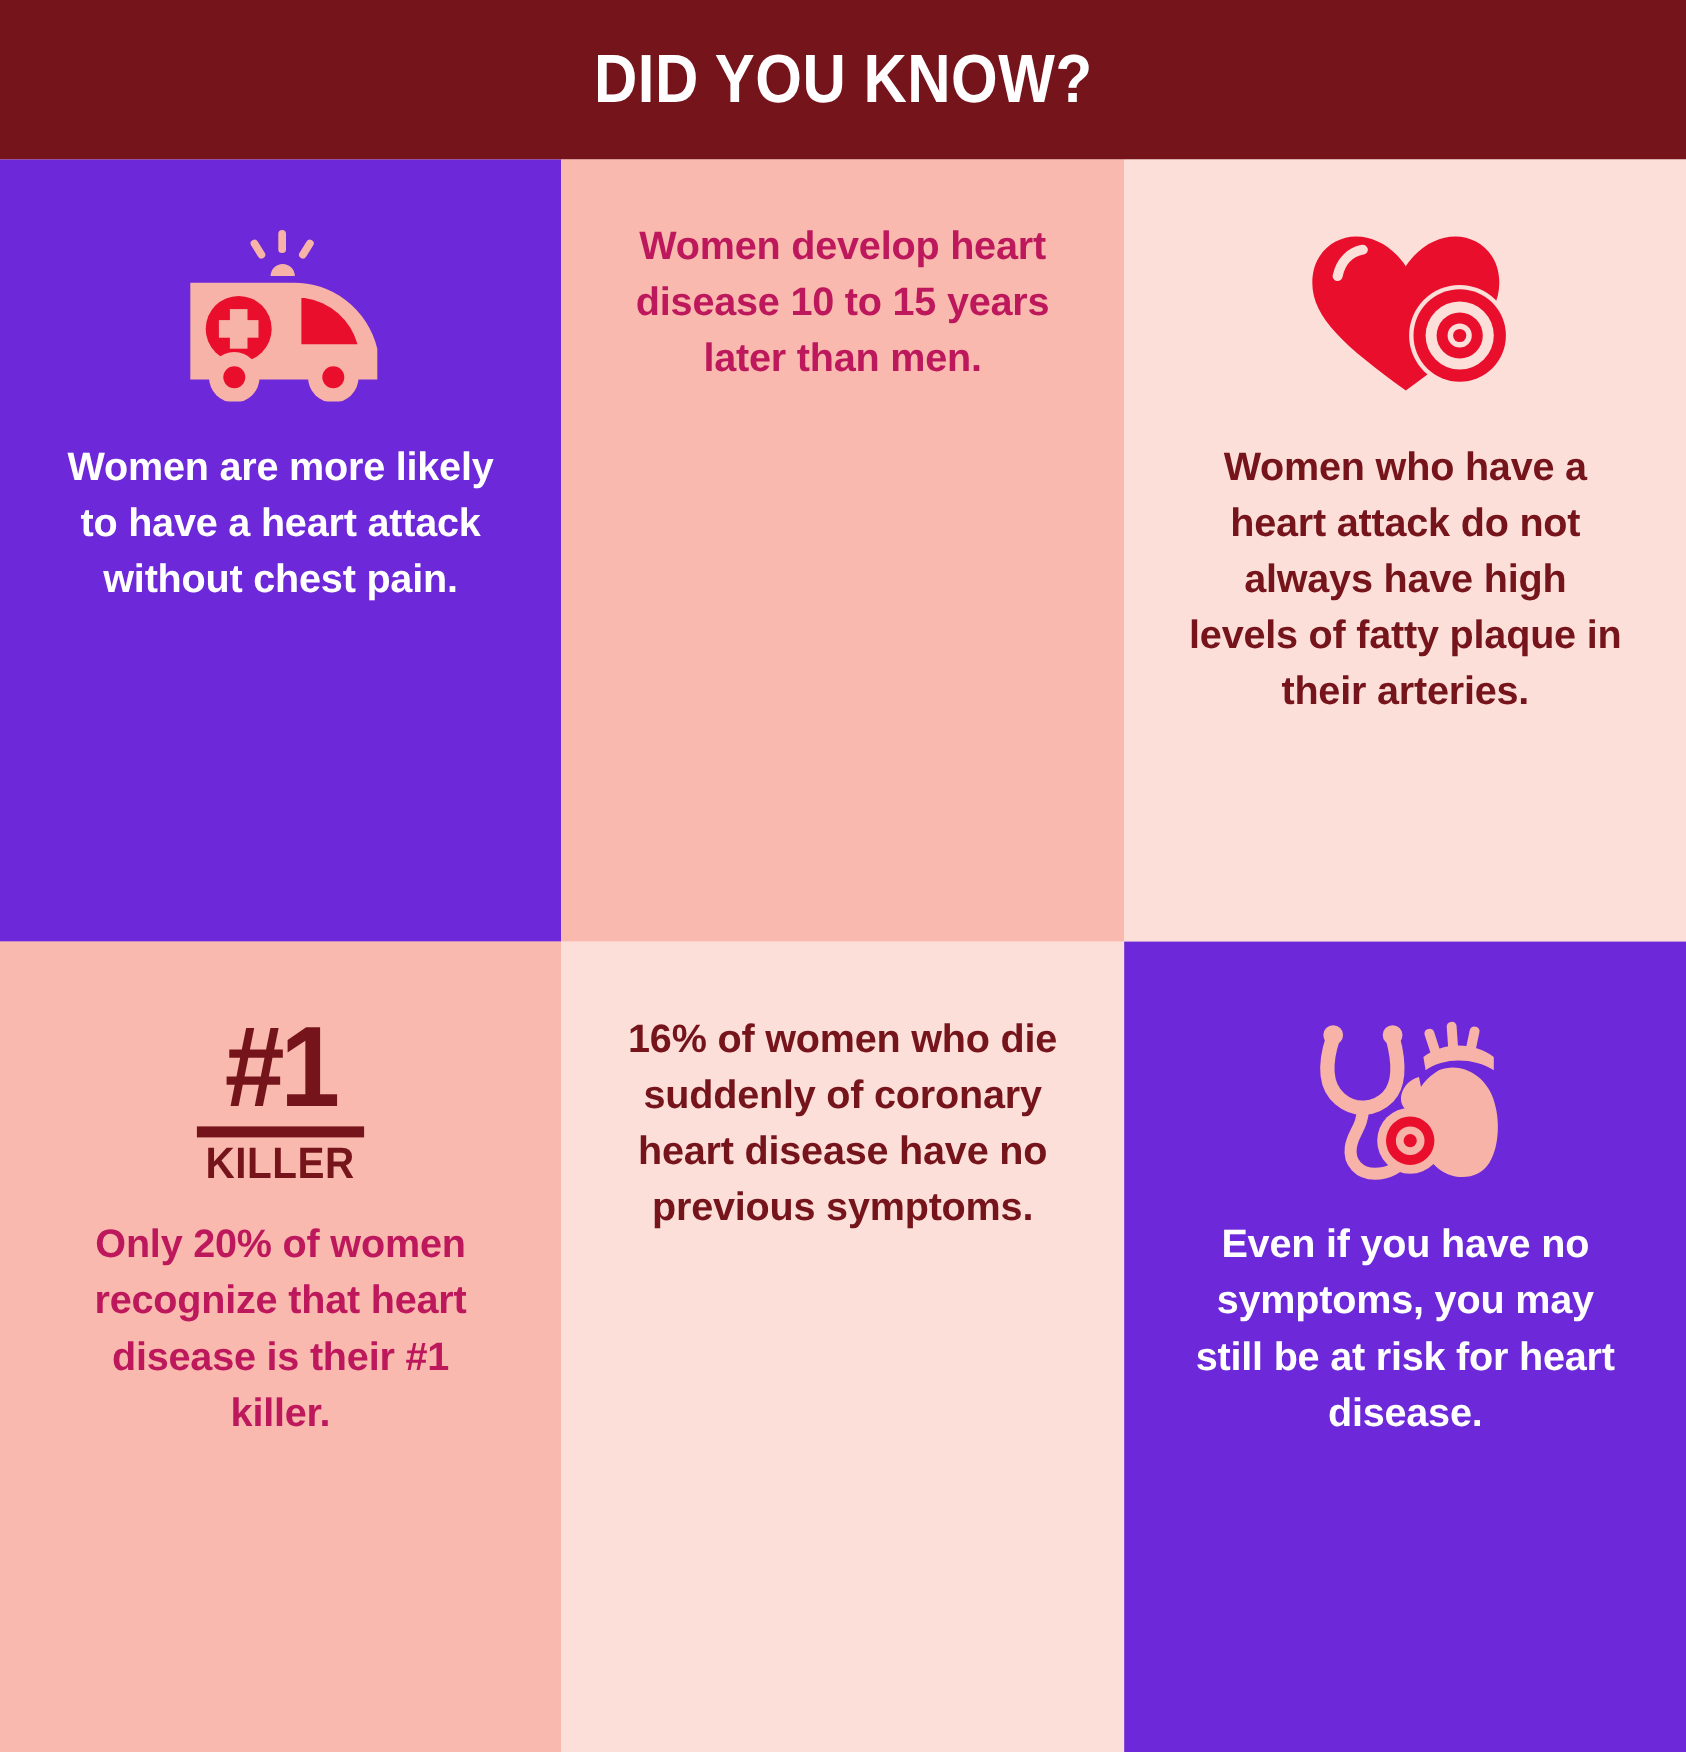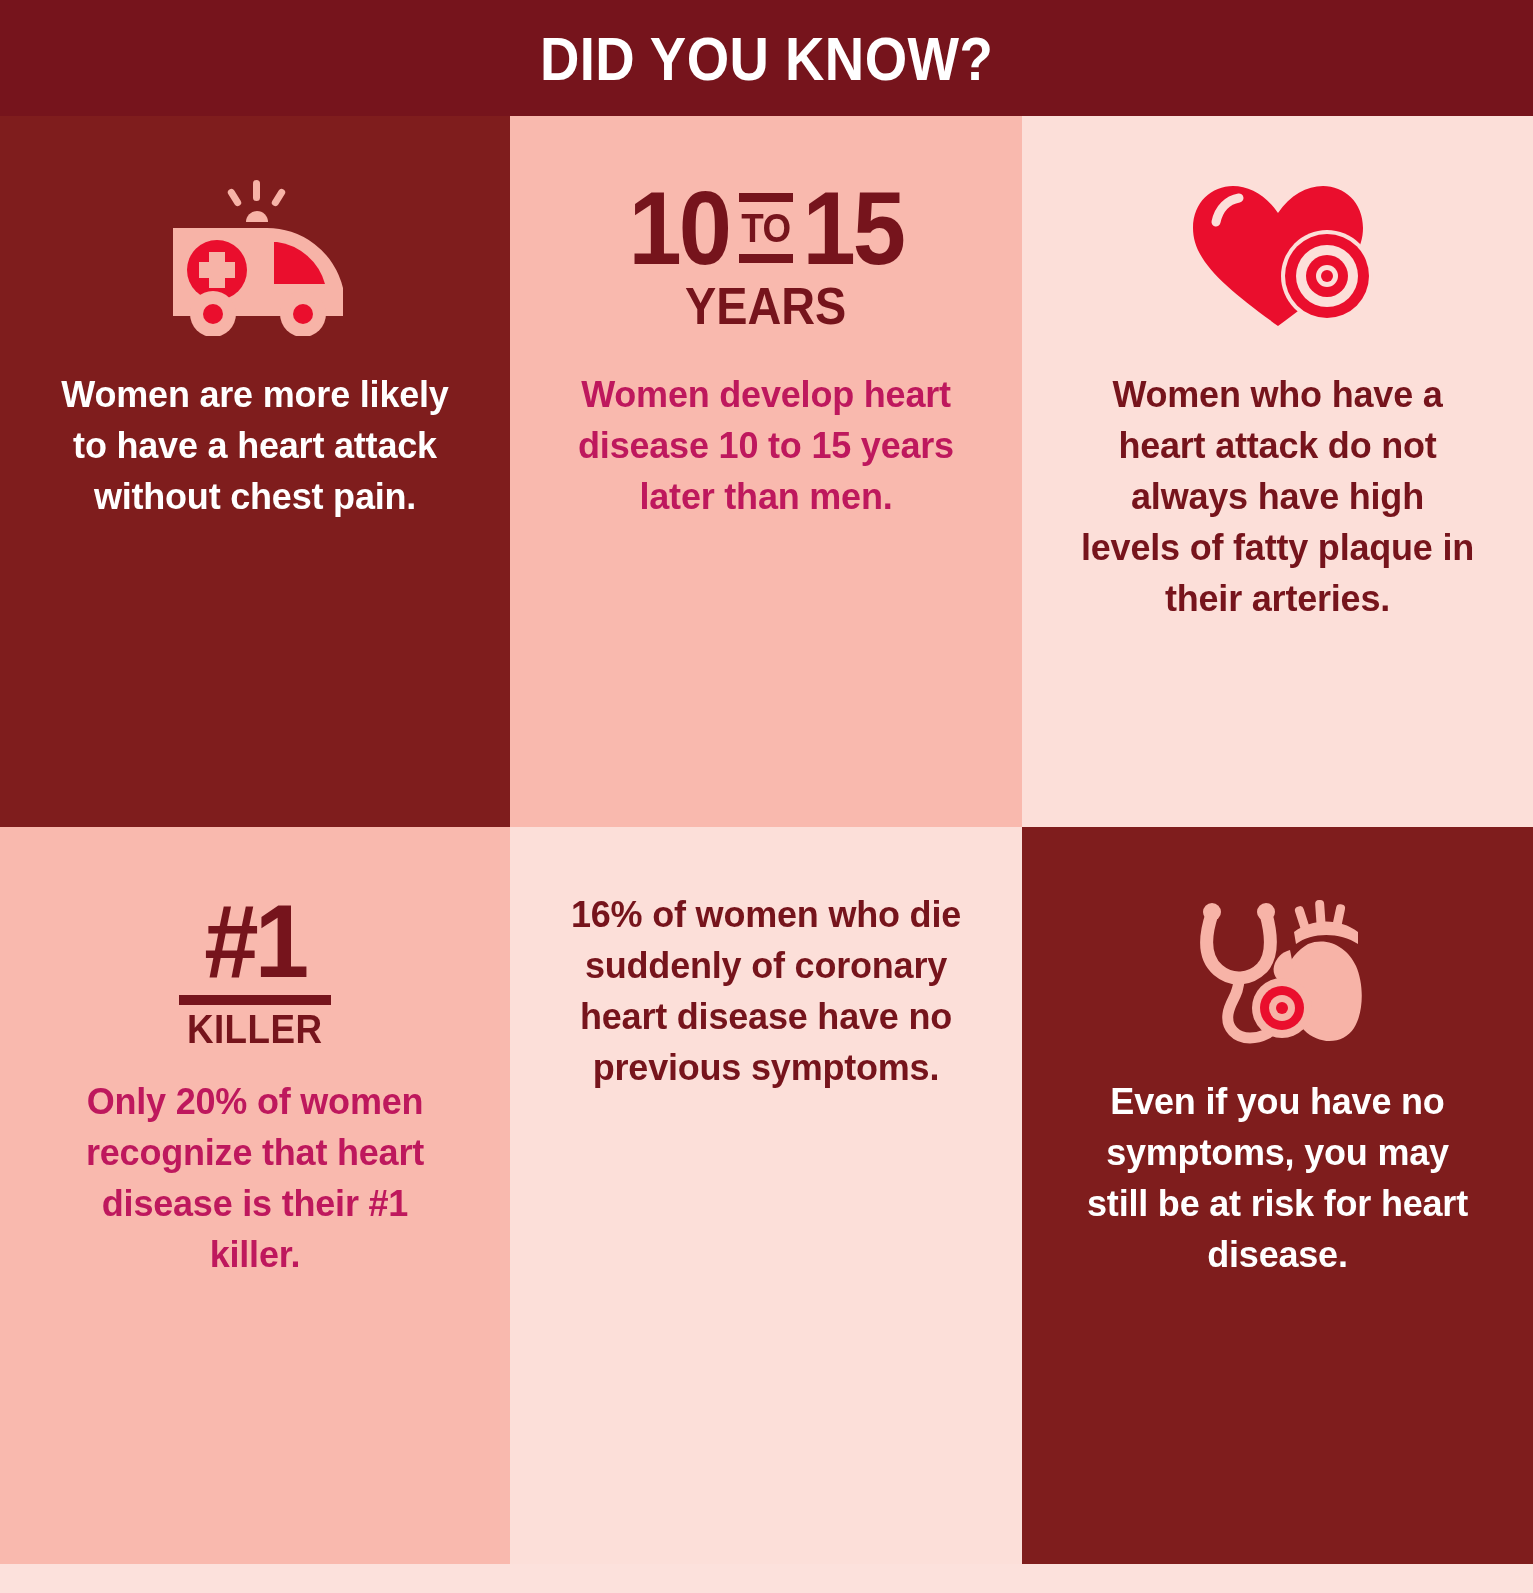--- a/index.html
+++ b/index.html
@@ -13,21 +13,21 @@
   .infographic {
     width: 1533px;
     height: 1593px;
     position: relative;
     overflow: hidden;
     background: #fce1dc;
   }
 
   
   .header {
-    height: 116px;
+    height: 145px;
     background: #76141c;
     display: flex;
     align-items: center;
     justify-content: center;
   }
   .header-title {
     color: #ffffff;
     font-size: 62px;
     font-weight: bold;
     letter-spacing: 0.5px;
@@ -51,21 +51,21 @@
     flex-direction: column;
     align-items: center;
     box-sizing: border-box;
     padding: 34px 30px 24px;
     overflow: hidden;
   }
   .cell.r1 { justify-content: flex-start; padding-top: 52px; }
   .cell.r2 { justify-content: flex-start; padding-top: 62px; }
 
   
-  .bg-red      { background: #7f1d1d; }
+  .bg-red      { background: #6d28d9; }
   .bg-pink-mid { background: #f9b9ae; }
   .bg-pink-lt  { background: #fcdfd9; }
 
   
   .tx-white  { color: #ffffff; }
   .tx-red    { color: #be185d; }
   .tx-maroon { color: #76141c; }
 
   .visual {
     height: 175px;
@@ -219,34 +219,20 @@
             <circle cx="58" cy="138" r="10" fill="#ea0e2d"></circle>
             <circle cx="148" cy="138" r="23"></circle>
             <circle cx="148" cy="138" r="10" fill="#ea0e2d"></circle>
           </g>
         </svg>
       </div>
       <div class="caption tx-white">Women are more likely to have a heart attack without chest pain.</div>
     </div>
 
     <div class="cell r1 bg-pink-mid">
-      <div class="visual">
-        <div style="display:flex;flex-direction:column;align-items:center;">
-          <div class="stat-row tx-maroon">
-            <div class="stat-big">10</div>
-            <div class="stat-mid">
-              <div class="bar"></div>
-              <div class="word">TO</div>
-              <div class="bar"></div>
-            </div>
-            <div class="stat-big">15</div>
-          </div>
-          <div class="stat-sub tx-maroon">YEARS</div>
-        </div>
-      </div>
       <div class="caption tx-red">Women develop heart disease 10 to 15 years later than men.</div>
     </div>
 
     <div class="cell r1 bg-pink-lt">
       <div class="visual">
         <svg width="190" height="155" viewBox="0 0 190 155">
           <path d="M95 148 C40 108 10 82 10 50 C10 24 29 8 50 8 C66 8 83 17 95 35 C107 17 124 8 140 8 C161 8 180 24 180 50 C180 82 150 108 95 148 Z" fill="#ea0e2d"></path>
           <path d="M33 44 C36 30 45 22 56 20" stroke="#fcdfd9" stroke-width="9" stroke-linecap="round" fill="none"></path>
           <circle cx="144" cy="98" r="46" fill="#fcdfd9"></circle>
           <circle cx="144" cy="98" r="42" fill="#ea0e2d"></circle>

